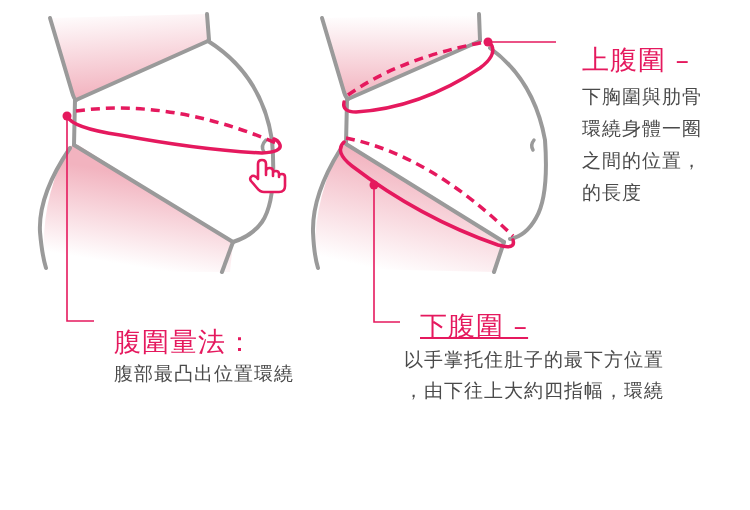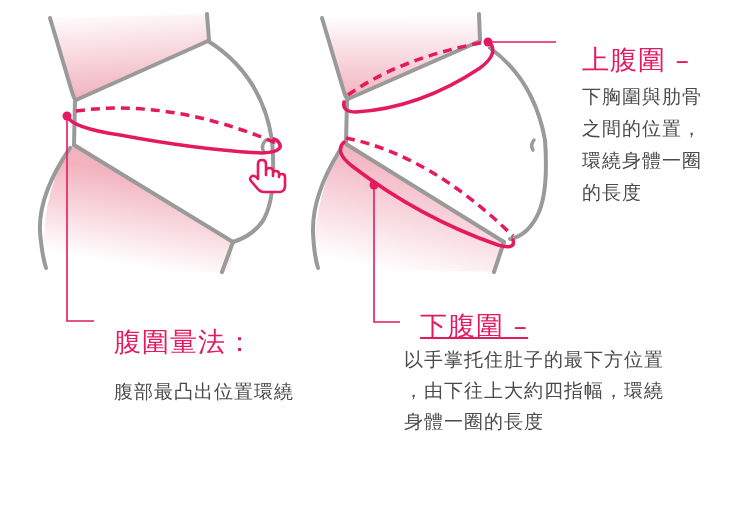--- a/index.html
+++ b/index.html
@@ -35,21 +35,21 @@
     .desc {
       color: #4a4a4a;
       font-size: 19px;
       line-height: 31px;
       letter-spacing: 1px;
       white-space: nowrap;
     }
     .desc span { display: block; }
 
     #abdomen-method-title { left: 98px; top: 310px; }
-    #abdomen-method-desc  { left: 98px; top: 360px; }
+    #abdomen-method-desc  { left: 98px; top: 342px; }
 
     #upper-title { left: 566px; top: 28px; }
     #upper-desc  { left: 566px; top: 64px; line-height: 32px; }
 
     #lower-title { left: 404px; top: 294px; text-decoration: underline; }
     #lower-desc  { left: 388px; top: 328px; }
   </style>
 </head>
 <body>
 
@@ -138,23 +138,22 @@
 </svg>
 
 <p class="label title" id="abdomen-method-title">腹圍量法：</p>
 <div class="label desc" id="abdomen-method-desc">
   <span>腹部最凸出位置環繞</span>
 </div>
 
 <p class="label title" id="upper-title">上腹圍 –</p>
 <div class="label desc" id="upper-desc">
   <span>下胸圍與肋骨</span>
+  <span>環繞身體一圈</span>
   <span>之間的位置，</span>
-  <span>環繞身體一圈</span>
   <span>的長度</span>
 </div>
 
 <p class="label title" id="lower-title">下腹圍 –</p>
 <div class="label desc" id="lower-desc">
   <span>以手掌托住肚子的最下方位置</span>
   <span>，由下往上大約四指幅，環繞</span>
-  <span>身體一圈的長度</span>
 </div>
 
 </body></html>

